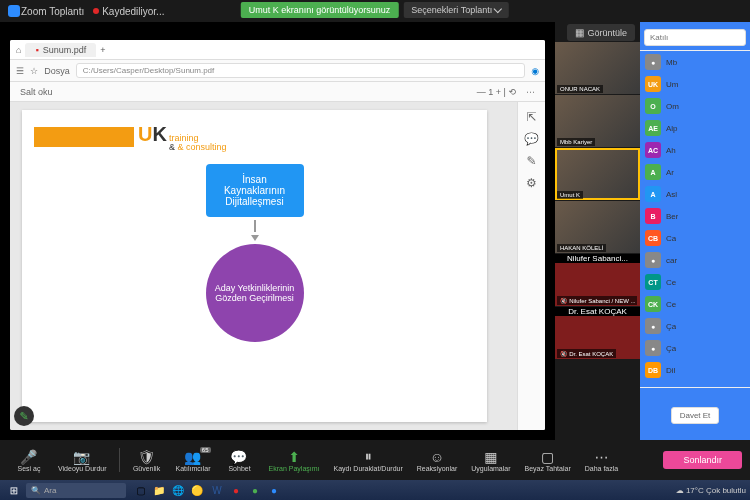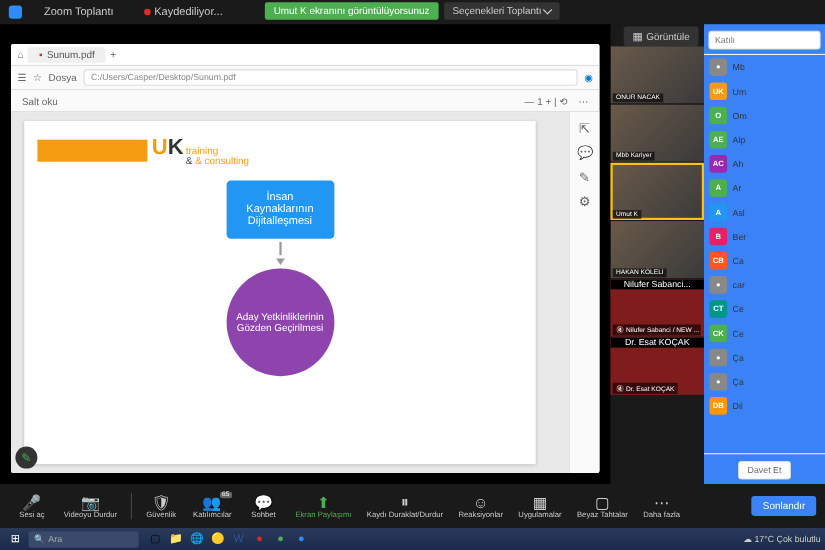--- a/index.html
+++ b/index.html
@@ -1,17 +1,17 @@
 <!DOCTYPE html>
 <html><head>
 <meta charset="utf-8">
 <style>
 *{margin:0;padding:0;box-sizing:border-box;font-family:Arial,sans-serif}
 body{width:750px;height:500px;overflow:hidden;background:#1a1a1a;position:relative}
-.zoom-header{height:22px;background:#1a1a1a;display:flex;align-items:center;padding:0 8px;color:#ccc;font-size:10px;gap:20px}
+.zoom-header{height:22px;background:#1a1a1a;display:flex;align-items:center;padding:0 8px;color:#ccc;font-size:10px;gap:1px}
 .zoom-logo{width:12px;height:12px;background:#2d8cff;border-radius:3px}
 .rec{display:flex;align-items:center;gap:3px;margin-left:8px}
 .rec-dot{width:6px;height:6px;background:#e02828;border-radius:50%}
 .top-center{position:absolute;top:2px;left:50%;transform:translateX(-50%);display:flex;gap:5px;z-index:5}
 .share-banner{background:#4caf50;color:#fff;font-size:9px;padding:3px 8px;border-radius:2px}
 .share-opts{background:#333;color:#ccc;font-size:9px;padding:3px 8px;border-radius:2px;display:flex;align-items:center;gap:3px}
 .view-btn{position:absolute;top:24px;right:115px;background:#333;color:#ccc;font-size:9px;padding:3px 8px;border-radius:3px;display:flex;align-items:center;gap:3px}
 .main{display:flex;height:418px}
 .share-area{flex:1;background:#000;padding:18px 10px 10px;position:relative}
 .pdf-window{background:#f5f5f5;height:100%;border-radius:2px;display:flex;flex-direction:column;overflow:hidden}
@@ -43,29 +43,29 @@
 .vname{position:absolute;bottom:1px;left:2px;background:rgba(0,0,0,.6);color:#fff;font-size:6px;padding:1px 3px;white-space:nowrap;overflow:hidden;max-width:80px}
 .vface{width:100%;height:100%;background:linear-gradient(135deg,#6a5a4a,#3a3a3a)}
 .vblack{background:#000;display:flex;align-items:center;justify-content:center;color:#fff;font-size:8px;text-align:center}
 .participants{width:110px;background:#3b82f6;display:flex;flex-direction:column}
 .p-search{padding:4px;border-bottom:1px solid #eee}
 .p-search input{width:100%;border:1px solid #ddd;border-radius:3px;padding:3px 5px;font-size:8px}
 .p-list{flex:1;overflow:hidden}
 .p-item{display:flex;align-items:center;padding:3px 5px;gap:5px}
 .p-avatar{width:16px;height:16px;border-radius:3px;display:flex;align-items:center;justify-content:center;color:#fff;font-size:7px;font-weight:bold;flex-shrink:0}
 .p-name{font-size:8px;color:#333;overflow:hidden;white-space:nowrap;text-overflow:ellipsis}
-.p-footer{padding:4px;border-top:1px solid #eee;text-align:center}
+.p-footer{padding:16px;border-top:1px solid #eee;text-align:center}
 .p-invite{font-size:8px;color:#666;padding:3px 8px;border:1px solid #ddd;border-radius:3px;background:#fff}
 .zoom-toolbar{height:40px;background:#1a1a1a;display:flex;align-items:center;padding:0 8px;gap:2px}
 .zbtn{display:flex;flex-direction:column;align-items:center;color:#ccc;font-size:7px;padding:2px 6px;cursor:pointer;position:relative;min-width:42px}
 .zbtn.green{color:#4caf50}
 .zico{font-size:14px;height:16px;display:flex;align-items:center}
 .zbadge{position:absolute;top:0;right:6px;background:#666;color:#fff;font-size:6px;padding:0 2px;border-radius:2px}
 .zspacer{flex:1}
-.end-btn{background:#3b82f6;color:#fff;font-size:9px;padding:4px 10px;border-radius:3px;margin-left:4px}
+.end-btn{background:#ec4899;color:#fff;font-size:9px;padding:4px 20px;border-radius:3px;margin-left:4px}
 .taskbar{height:20px;background:linear-gradient(180deg,#2a3a5a,#1a2a4a);display:flex;align-items:center;padding:0 4px;gap:2px}
 .win-btn{width:20px;height:16px;display:flex;align-items:center;justify-content:center;color:#fff;font-size:10px}
 .tsearch{width:100px;height:15px;background:#3a4a6a;border-radius:2px;display:flex;align-items:center;padding:0 5px;gap:3px;color:#aaa;font-size:8px}
 .ticons{display:flex;gap:1px;margin-left:4px}
 .tico{width:18px;height:16px;display:flex;align-items:center;justify-content:center;font-size:10px}
 .tright{margin-left:auto;display:flex;align-items:center;gap:6px;color:#ccc;font-size:8px}
 .chev{display:inline-block;width:6px;height:6px;border-right:1px solid currentColor;border-bottom:1px solid currentColor;transform:rotate(45deg);margin-top:-3px}
 </style>
 </head>
 <body>

